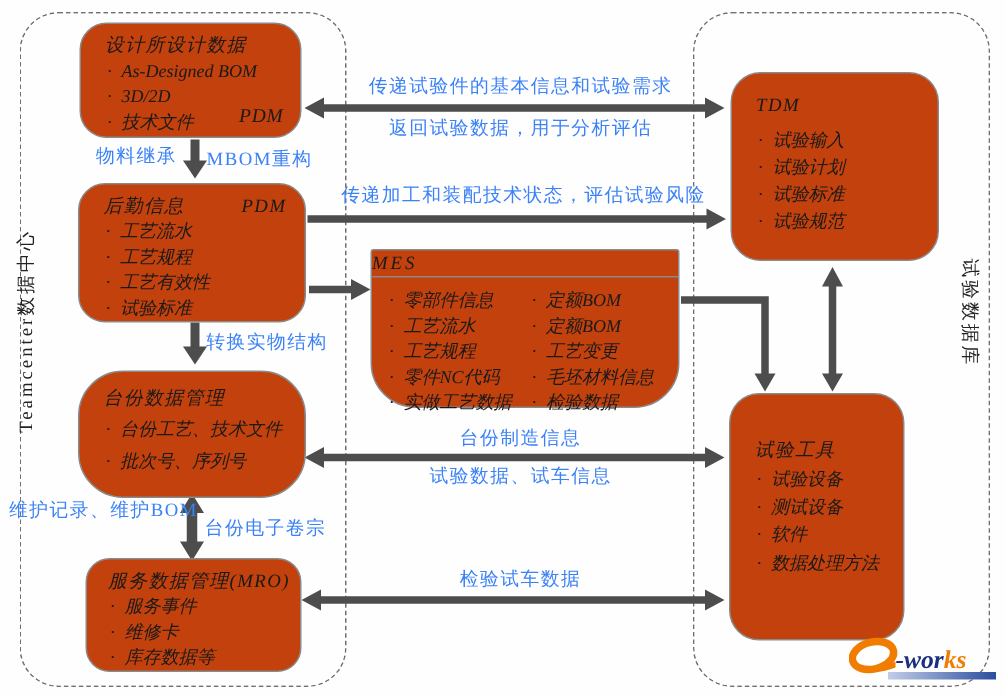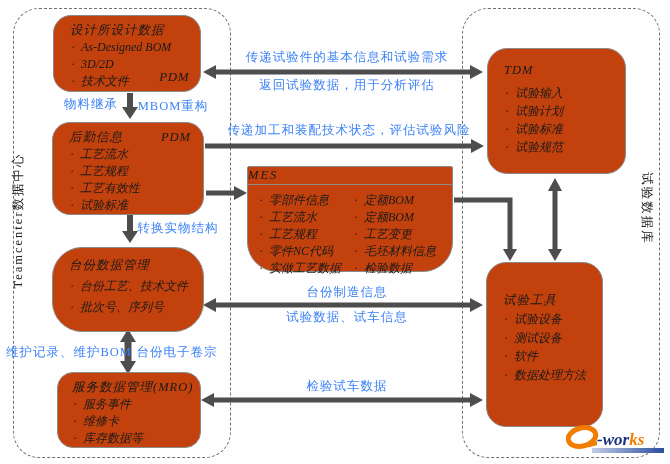--- a/index.html
+++ b/index.html
@@ -38,21 +38,21 @@
   .elabel{position:absolute;z-index:4;font-size:12.5px;text-align:center;white-space:nowrap;letter-spacing:1px;color:#3b82f6;}
   #lbl-l1a{left:212px;top:49px;width:270px;}
   #lbl-l1b{left:212px;top:77px;width:270px;}
   #lbl-l2{left:213px;top:122px;width:272px;}
   #lbl-l6a{left:212px;top:284px;width:270px;}
   #lbl-l6b{left:212px;top:309px;width:270px;}
   #lbl-l7{left:212px;top:378px;width:270px;}
   #lbl-mat{left:56px;top:96px;width:70px;}
   #lbl-mbom{left:134px;top:98px;width:78px;}
   #lbl-conv{left:137px;top:220px;width:82px;}
-  #lbl-maint{left:6px;top:344px;width:124px;text-align:right;}
+  #lbl-maint{left:6px;top:332px;width:124px;text-align:right;}
   #lbl-doss{left:136px;top:344px;width:82px;}
   #logo{position:absolute;left:566px;top:422px;width:102px;height:38px;z-index:5;}
   #logo text{font-family:"Liberation Serif",serif;font-style:italic;font-weight:bold;font-size:17px;}
 </style>
 </head>
 <body>
 
 <div class="canvas">
 
   <div class="region" id="region-left"></div>

